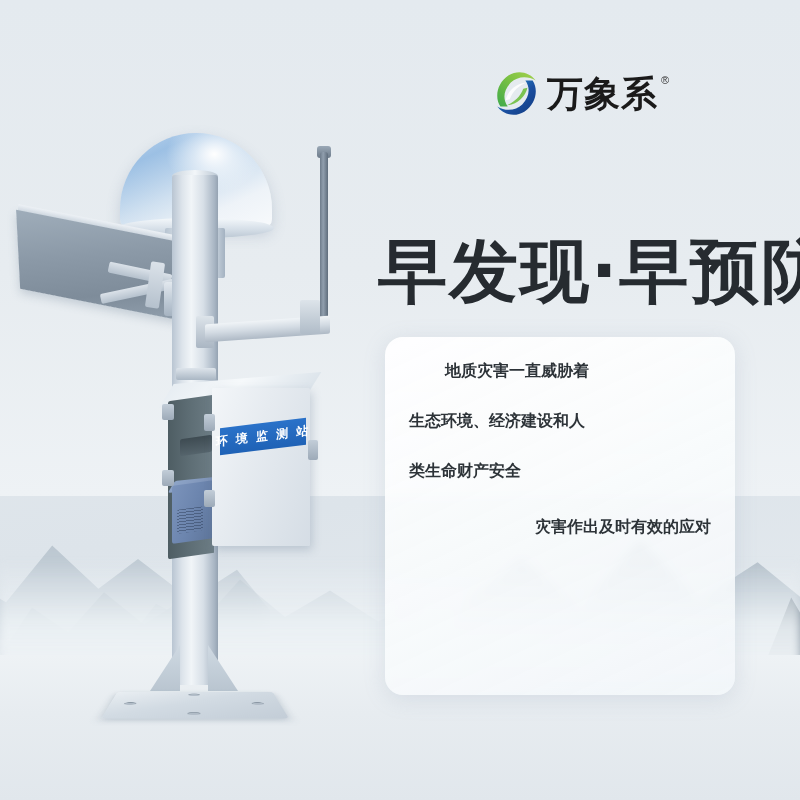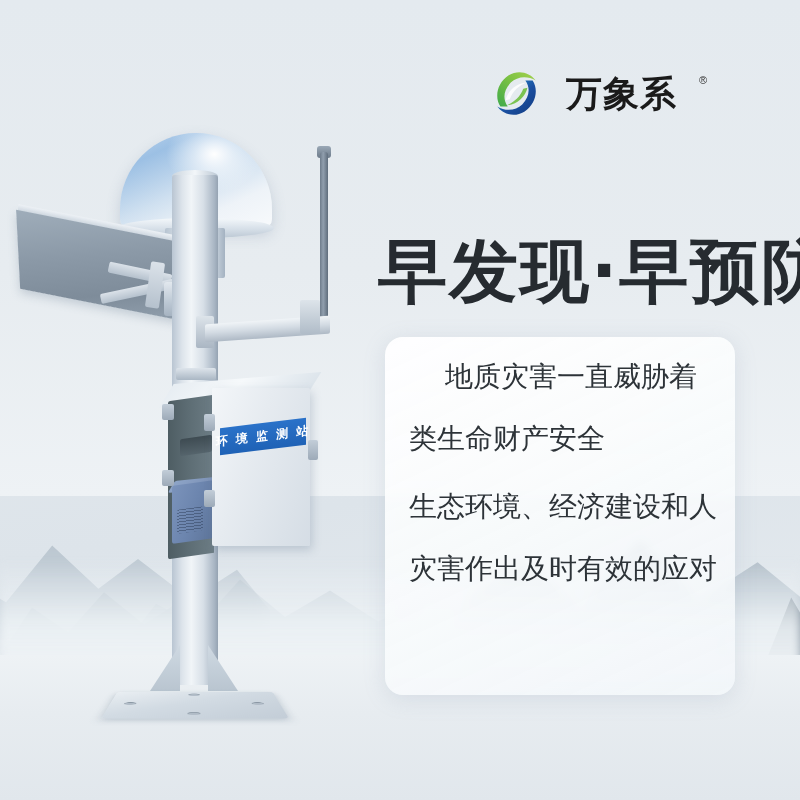--- a/index.html
+++ b/index.html
@@ -299,21 +299,21 @@
   #content {
     position: absolute;
     left: 360px; top: 0; width: 440px; height: 800px;
   }
 
   .logo-row {
     position: absolute;
     left: 130px; top: 68px;
     display: flex;
     align-items: center;
-    gap: 24px;
+    gap: 5px;
     justify-content: center;
   }
   .logo-mark { width: 52px; height: 52px; flex: 0 0 auto; }
   .logo-text {
     font-size: 36px;
     font-weight: 700;
     color: #1a1a1a;
     letter-spacing: 1px;
     font-family: "DejaVu Sans", "Liberation Sans", sans-serif;
   }
@@ -360,30 +360,31 @@
     left: 25px; top: 337px;
     width: 350px; height: 358px;
     border-radius: 18px;
     background: linear-gradient(155deg, rgba(255,255,255,.94) 0%, rgba(250,252,253,.90) 45%, rgba(243,247,250,.85) 100%);
     box-shadow: 0 4px 22px rgba(120,140,165,.18);
     backdrop-filter: blur(4px);
     padding: 26px 24px;
     box-sizing: border-box;
   }
   .card-line {
-    font-size: 28px;
+    font-size: 16px;
     color: #2d3338;
     line-height: 1.0;
     margin: 0 0 34px 0;
     white-space: nowrap;
     font-family: "DejaVu Sans", "Liberation Sans", sans-serif;
+    font-weight: bold;
   }
   .card-line.indent { padding-left: 36px; }
   .card-line.gap { margin-bottom: 40px; }
-  .card-line:last-child { margin-bottom: 12px; }
+  .card-line:last-child { margin-bottom: 12px; text-align: right; }
 </style>
 </head>
 <body>
 
 <div id="poster">
 
   <div class="sky"></div>
   <div class="mtn mtn-a"></div>
   <div class="mtn mtn-e"></div>
   <div class="mtn mtn-b"></div>
@@ -467,19 +468,19 @@
       </svg>
       <div class="logo-text">万象系</div>
       <div class="logo-tm">®</div>
     </div>
 
 
     <div class="headline">早发现·早预防</div>
 
     <div class="card">
       <p class="card-line indent">地质灾害一直威胁着</p>
+      <p class="card-line">生态环境、经济建设和人</p>
       <p class="card-line gap">类生命财产安全</p>
-      <p class="card-line">生态环境、经济建设和人</p>
       <p class="card-line">灾害作出及时有效的应对</p>
     </div>
 
   </div>
 </div>
 
 </body></html>

